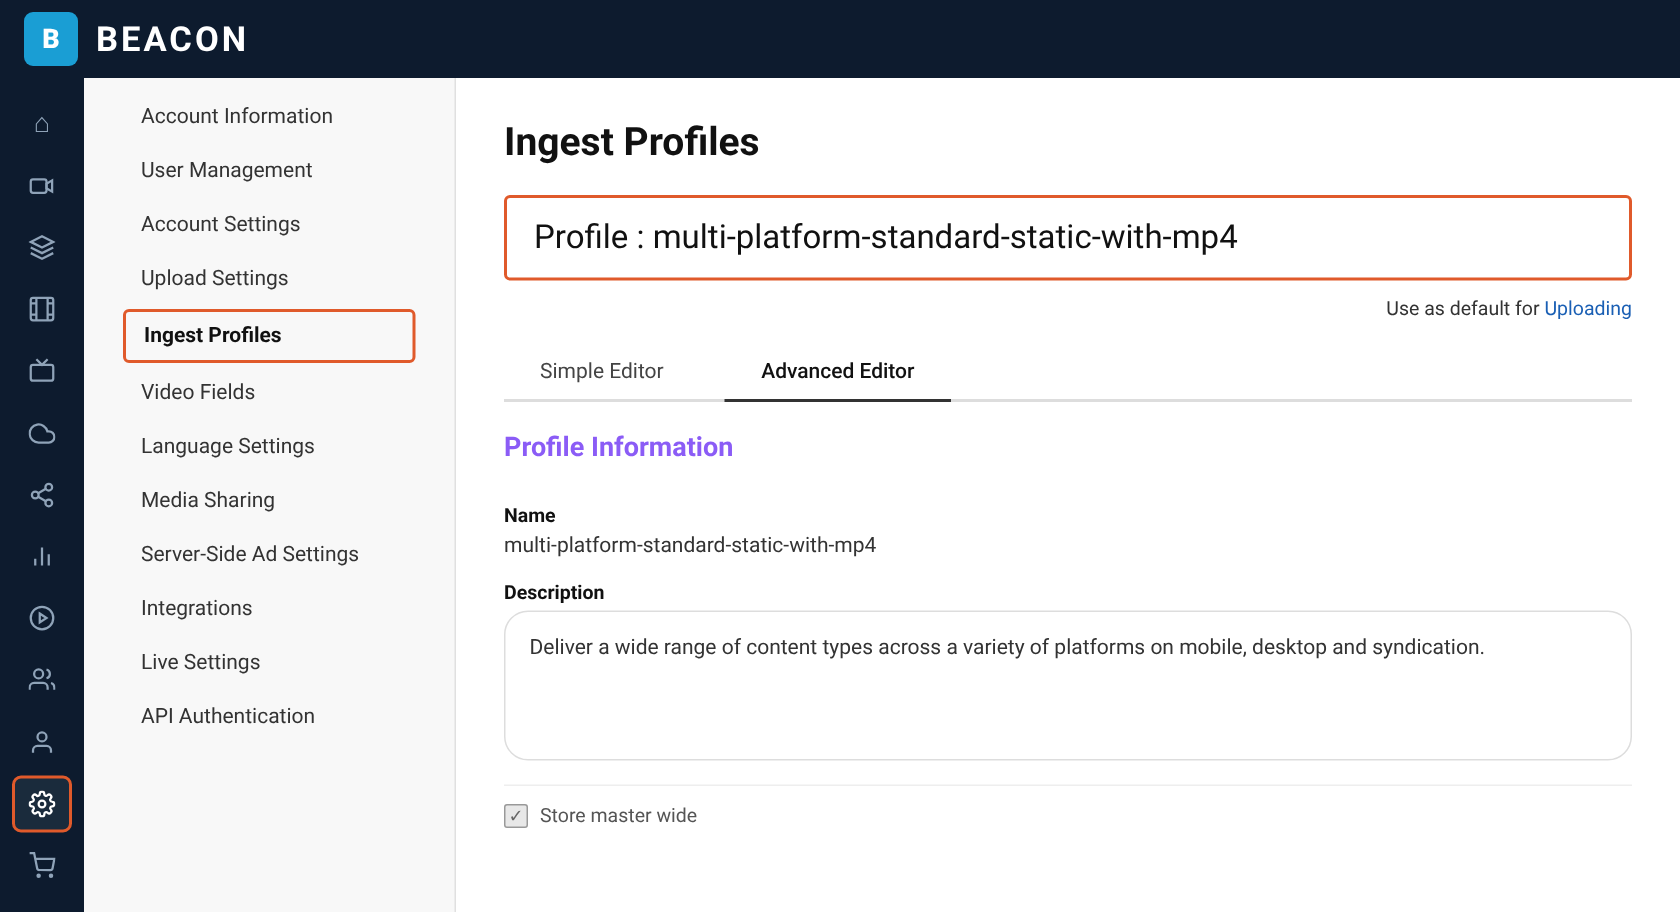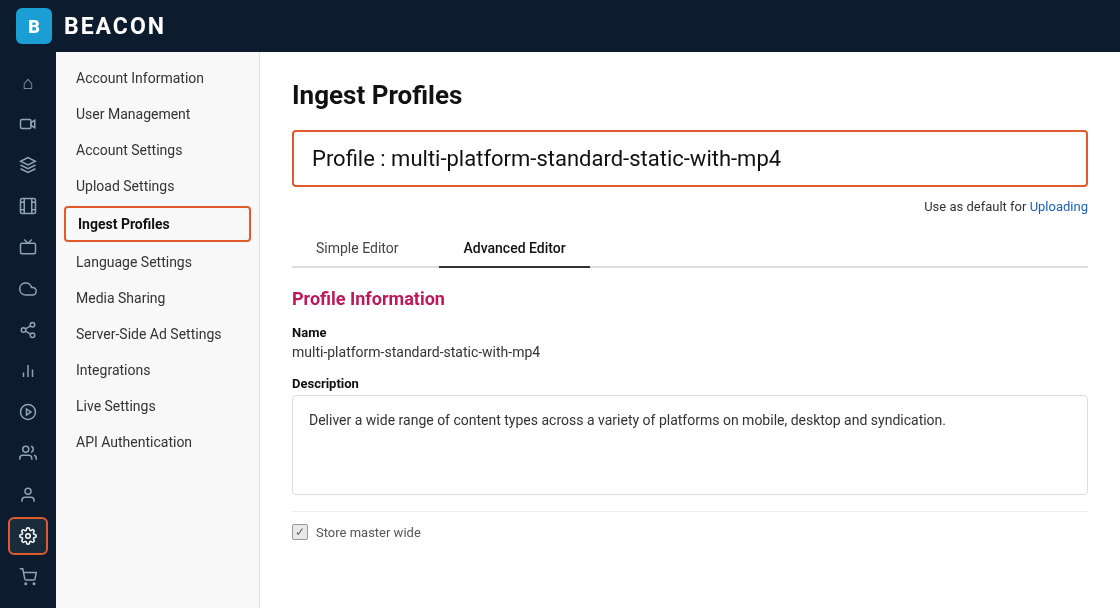--- a/index.html
+++ b/index.html
@@ -58,26 +58,26 @@
       justify-content: center;
       border-radius: 6px;
       cursor: pointer;
       color: #8fa3b8;
       font-size: 18px;
     }
     .icon-sidebar-item.active { background: #1a2b3c; color: white; border: 2px solid #e05a2b; }
 
     
     .text-sidebar {
-      width: 204px;
+      width: 248px;
       background: #f8f8f8;
       border-right: 1px solid #e0e0e0;
       overflow-y: auto;
       flex-shrink: 0;
-      padding: 8px 0;
+      padding: 8px 18px;
     }
     .sidebar-menu-item {
       padding: 10px 20px;
       font-size: 14px;
       color: #333;
       cursor: pointer;
       display: block;
     }
     .sidebar-menu-item.active {
       font-weight: 700;
@@ -152,40 +152,40 @@
     .tab.active {
       color: #111;
       border-bottom: 2px solid #333;
       font-weight: 500;
     }
 
     
     .section-title {
       font-size: 18px;
       font-weight: 700;
-      color: #be185d;
-      margin-bottom: 16px;
+      color: #8b5cf6;
+      margin-bottom: 28px;
     }
 
     .field-label {
       font-size: 13px;
       font-weight: 700;
       color: #111;
       margin-bottom: 4px;
     }
 
     .field-value {
       font-size: 14px;
       color: #333;
       margin-bottom: 16px;
     }
 
     .description-box {
       border: 1px solid #ddd;
-      border-radius: 4px;
+      border-radius: 16px;
       padding: 16px;
       min-height: 100px;
       font-size: 14px;
       color: #333;
       background: white;
       margin-bottom: 16px;
     }
 
     .store-master-row {
       display: flex;
@@ -304,20 +304,21 @@
         </svg>
     </div>
   </div>
 
   <div class="text-sidebar">
     <div class="sidebar-menu-item">Account Information</div>
     <div class="sidebar-menu-item">User Management</div>
     <div class="sidebar-menu-item">Account Settings</div>
     <div class="sidebar-menu-item">Upload Settings</div>
     <div class="sidebar-menu-item active">Ingest Profiles</div>
+    <div class="sidebar-menu-item">Video Fields</div>
     <div class="sidebar-menu-item">Language Settings</div>
     <div class="sidebar-menu-item">Media Sharing</div>
     <div class="sidebar-menu-item">Server-Side Ad Settings</div>
     <div class="sidebar-menu-item">Integrations</div>
     <div class="sidebar-menu-item">Live Settings</div>
     <div class="sidebar-menu-item">API Authentication</div>
   </div>
 
   <div class="content-area">
 

